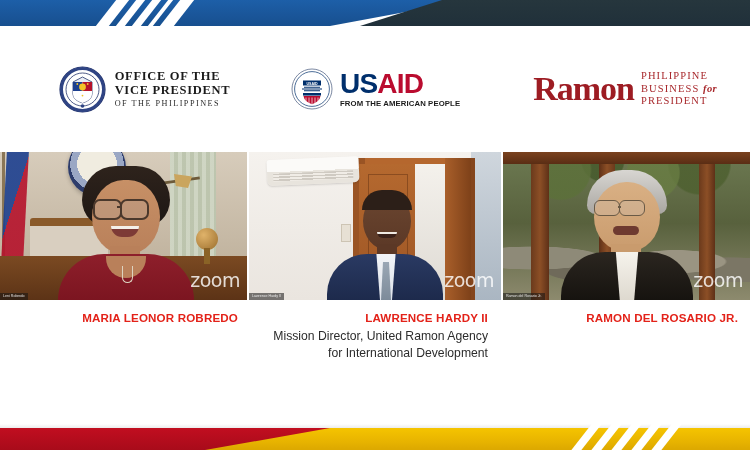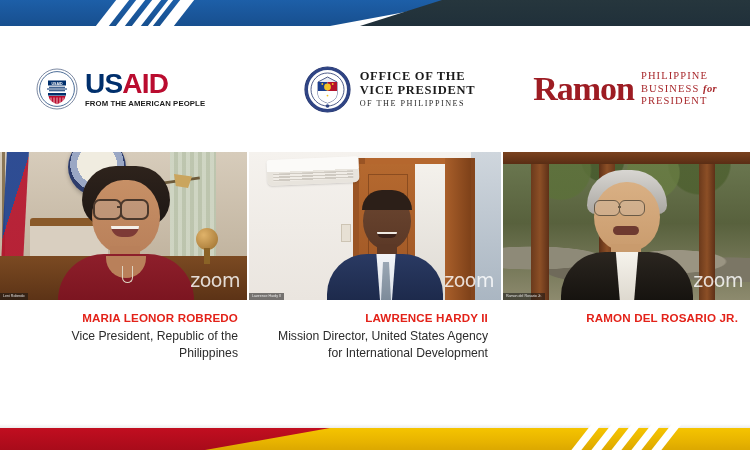--- a/index.html
+++ b/index.html
@@ -391,20 +391,46 @@
     <div class="tb-stripe s2"></div>
     <div class="tb-stripe s3"></div>
     <div class="tb-stripe s4"></div>
     <div class="tb-stripe s5"></div>
   </div>
 
 </div>
 
 <div class="logo-row">
 
+  <div class="logo-block logo-ovp">
+    <div class="ovp-seal">
+      <svg width="47" height="47" viewBox="0 0 47 47">
+        <circle cx="23.5" cy="23.5" r="22.5" fill="#ffffff" stroke="#23336b" stroke-width="1.2"></circle>
+        <circle cx="23.5" cy="23.5" r="21" fill="none" stroke="#2f4484" stroke-width="3"></circle>
+        <circle cx="23.5" cy="23.5" r="16.5" fill="#ffffff" stroke="#23336b" stroke-width="0.8"></circle>
+        <path d="M23.5 11 L33 16 V28 Q33 34 23.5 37 Q14 34 14 28 V16 Z" fill="#e9edf5" stroke="#23336b" stroke-width="0.8"></path>
+        <rect x="14" y="16" width="9.5" height="9" fill="#1c3f8f"></rect>
+        <rect x="23.5" y="16" width="9.5" height="9" fill="#b5122b"></rect>
+        <path d="M14 25 h19 v3 q0 6 -9.5 9 Q14 34 14 28 Z" fill="#ffffff"></path>
+        <circle cx="23.5" cy="21" r="3.4" fill="#f2c327"></circle>
+        <g fill="#f2c327">
+          <circle cx="18.3" cy="18" r="0.9"></circle>
+          <circle cx="28.7" cy="18" r="0.9"></circle>
+          <circle cx="23.5" cy="29.6" r="0.9"></circle>
+        </g>
+        <circle cx="23.5" cy="40" r="1.8" fill="#2f4484"></circle>
+      </svg>
+    </div>
+    <div class="ovp-text">
+      <div class="ovp-l1">OFFICE OF THE</div>
+      <div class="ovp-l2">VICE PRESIDENT</div>
+      <div class="ovp-l3">OF THE PHILIPPINES</div>
+    </div>
+  </div>
+
   <div class="logo-block logo-usaid">
     <div class="usaid-seal">
       <svg width="42" height="42" viewBox="0 0 42 42">
         <circle cx="21" cy="21" r="20" fill="#ffffff" stroke="#7d8aa3" stroke-width="1"></circle>
         <circle cx="21" cy="21" r="17.4" fill="none" stroke="#002f6c" stroke-width="0.7"></circle>
         <rect x="12" y="12.5" width="18" height="5" fill="#002f6c"></rect>
         <text x="21" y="16.6" text-anchor="middle" font-family="Liberation Sans, sans-serif" font-size="3.6" font-weight="bold" fill="#ffffff">USAID</text>
         <path d="M11 21 h20 M13 19.3 h16 M13 22.7 h16" stroke="#002f6c" stroke-width="1.1"></path>
         <path d="M12 25 h18 v2.6 h-18 Z" fill="#002f6c"></path>
         <path d="M12.5 28 h17 q-1 6 -8.5 8.2 Q13.5 34 12.5 28 Z" fill="#ba0c2f"></path>
@@ -416,46 +442,20 @@
             <path d="M27 29.5 v5.4"></path>
         </g>
       </svg>
     </div>
     <div class="usaid-text">
       <div class="usaid-word"><span class="usaid-us">US</span><span class="usaid-aid">AID</span></div>
       <div class="usaid-tag">FROM THE AMERICAN PEOPLE</div>
     </div>
   </div>
 
-  <div class="logo-block logo-ovp">
-    <div class="ovp-seal">
-      <svg width="47" height="47" viewBox="0 0 47 47">
-        <circle cx="23.5" cy="23.5" r="22.5" fill="#ffffff" stroke="#23336b" stroke-width="1.2"></circle>
-        <circle cx="23.5" cy="23.5" r="21" fill="none" stroke="#2f4484" stroke-width="3"></circle>
-        <circle cx="23.5" cy="23.5" r="16.5" fill="#ffffff" stroke="#23336b" stroke-width="0.8"></circle>
-        <path d="M23.5 11 L33 16 V28 Q33 34 23.5 37 Q14 34 14 28 V16 Z" fill="#e9edf5" stroke="#23336b" stroke-width="0.8"></path>
-        <rect x="14" y="16" width="9.5" height="9" fill="#1c3f8f"></rect>
-        <rect x="23.5" y="16" width="9.5" height="9" fill="#b5122b"></rect>
-        <path d="M14 25 h19 v3 q0 6 -9.5 9 Q14 34 14 28 Z" fill="#ffffff"></path>
-        <circle cx="23.5" cy="21" r="3.4" fill="#f2c327"></circle>
-        <g fill="#f2c327">
-          <circle cx="18.3" cy="18" r="0.9"></circle>
-          <circle cx="28.7" cy="18" r="0.9"></circle>
-          <circle cx="23.5" cy="29.6" r="0.9"></circle>
-        </g>
-        <circle cx="23.5" cy="40" r="1.8" fill="#2f4484"></circle>
-      </svg>
-    </div>
-    <div class="ovp-text">
-      <div class="ovp-l1">OFFICE OF THE</div>
-      <div class="ovp-l2">VICE PRESIDENT</div>
-      <div class="ovp-l3">OF THE PHILIPPINES</div>
-    </div>
-  </div>
-
   <div class="logo-block logo-pbed">
     <div class="pbed-word">Ramon</div>
     <div class="pbed-sub">
       <div>PHILIPPINE</div>
       <div><span>BUSINESS</span> <span class="for">for</span></div>
       <div>PRESIDENT</div>
     </div>
   </div>
 
 </div>
@@ -548,25 +548,24 @@
     </div>
     <div class="name-tag">Ramon del Rosario Jr.</div>
     <div class="zoom-wm">zoom</div>
   </div>
 
 </div>
 
 <div class="captions">
   <div class="cap">
     <div class="cap-name">MARIA LEONOR ROBREDO</div>
-    <div class="cap-role">Vice President, Republic of the Philippines</div>
   </div>
   <div class="cap">
     <div class="cap-name">LAWRENCE HARDY II</div>
-    <div class="cap-role">Mission Director, United States Agency for International Development</div>
+    <div class="cap-role">Mission Director, United Ramon Agency for International Development</div>
   </div>
   <div class="cap">
     <div class="cap-name">RAMON DEL ROSARIO JR.</div>
   </div>
 </div>
 
 <div class="bottom-banner">
   <div class="bb-topline"></div>
   <div class="bb-yellow"></div>
   <div class="bb-red"></div>

